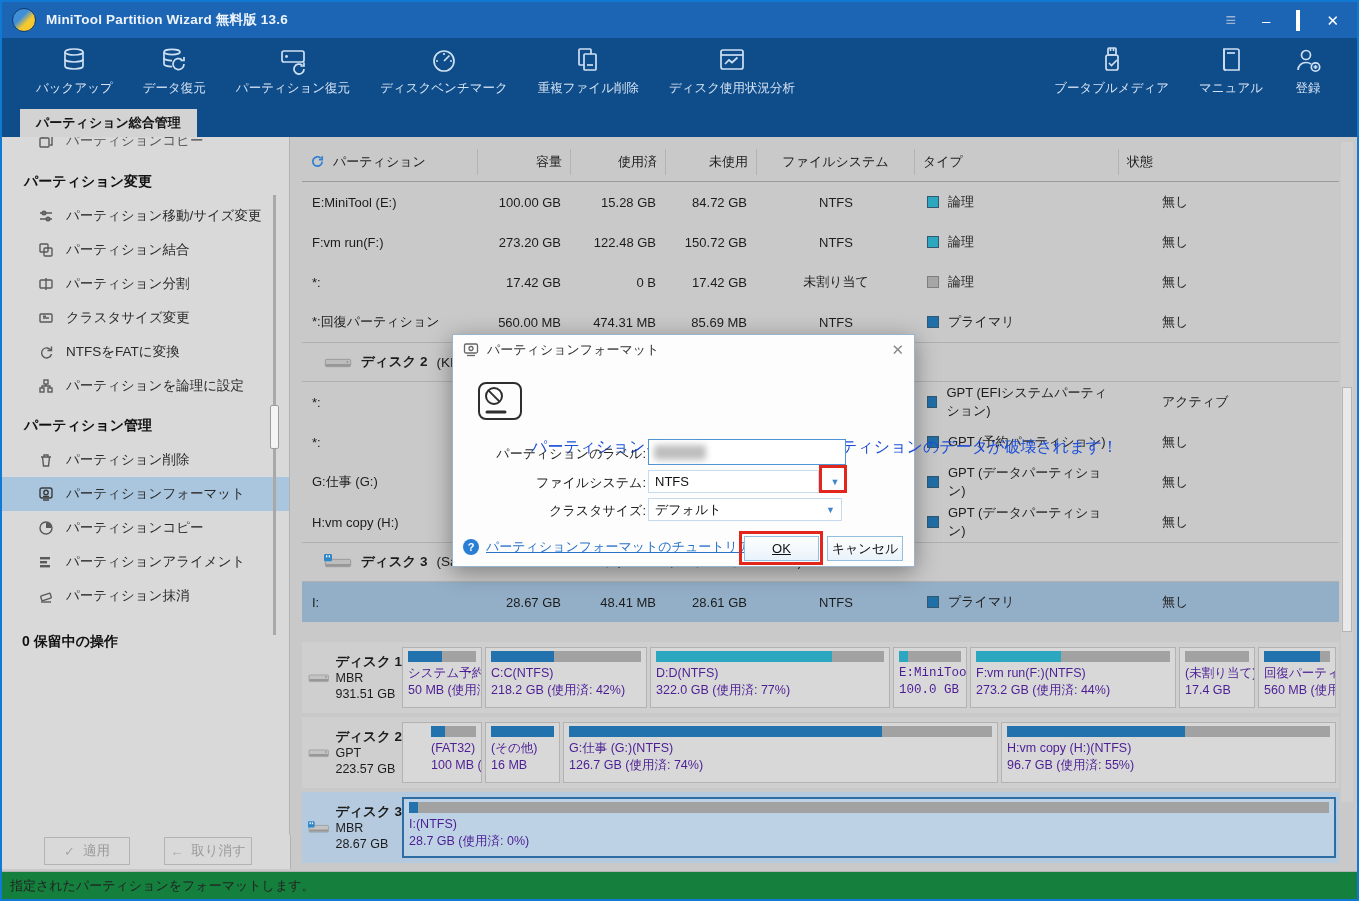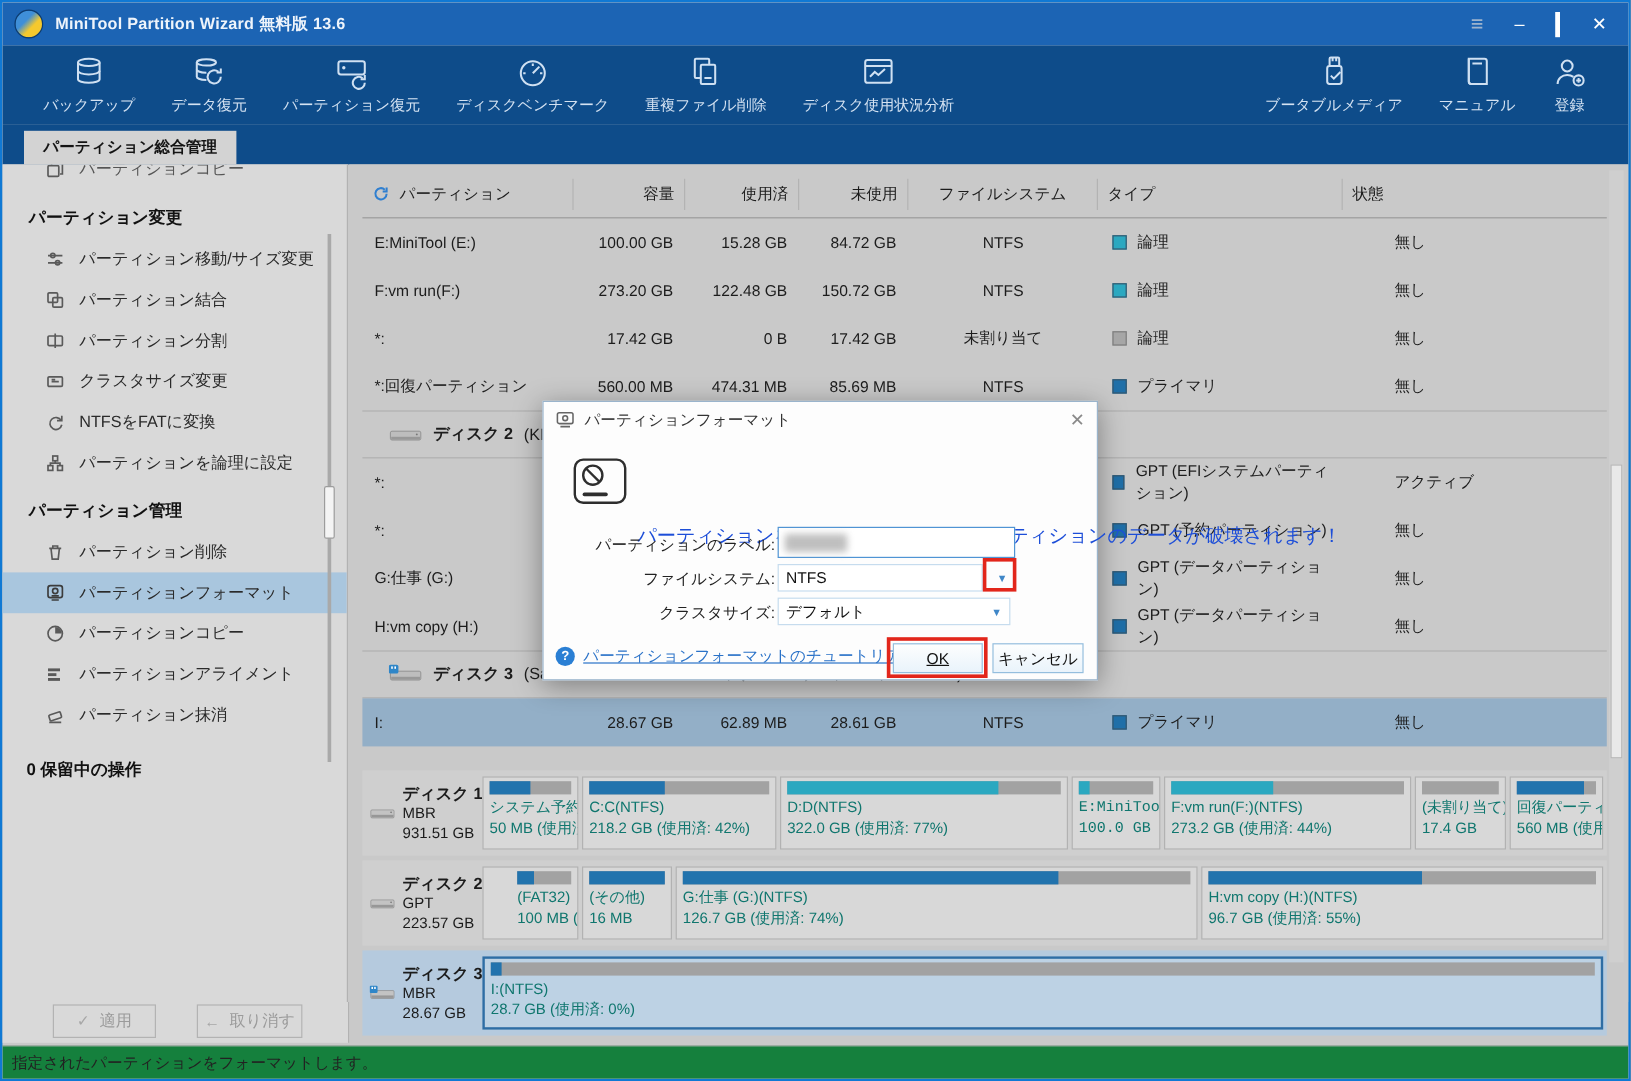--- a/index.html
+++ b/index.html
@@ -79,21 +79,21 @@
   .drow.sel{background:#b5cade;}
   .dinfo{width:100px;display:flex;align-items:center;gap:6px;padding-left:6px;}
   .dtext{font-size:12.5px;line-height:16px;color:#1b1b1b;white-space:nowrap;}
   .dtext b{font-size:13.5px;}
   .blocks{flex:1;display:flex;gap:3px;align-items:center;padding:5px 0;}
   .blk{height:61px;background:#d8d8d8;border:1px solid #b2b2b2;padding:3px 5px 0 5px;overflow:hidden;white-space:nowrap;}
   .blk.selblk{background:#bdd2e4;border:2px solid #2e6da4;}
   .bar{height:11px;background:#a2a2a2;margin-bottom:3px;position:relative;}
   .fillp{position:absolute;left:0;top:0;bottom:0;background:#2273ad;}
   .filll{position:absolute;left:0;top:0;bottom:0;background:#2ba8c0;}
-  .bl1,.bl2{font-size:12.5px;line-height:17px;color:#0f766e;}
+  .bl1,.bl2{font-size:12.5px;line-height:17px;color:#4c1d95;}
   
   .dialog{position:absolute;left:450px;top:332px;width:463px;height:233px;background:#fdfdfd;
     border:1px solid #9ab4cc;box-shadow:0 5px 22px rgba(0,0,0,.38);}
   .dtitle{height:30px;display:flex;align-items:center;gap:8px;padding:0 10px;font-size:13px;color:#333;}
   .dclose{margin-left:auto;color:#8a8a8a;font-size:15px;}
   .dwarnicon{position:absolute;left:24px;top:46px;}
   .dwarntext{position:absolute;left:78px;top:62px;font-size:16px;color:#1d4ed8;white-space:nowrap;margin-top:40px;}
   .flabel{position:absolute;width:193px;text-align:right;font-size:13px;color:#222;}
   .labelinput{position:absolute;left:195px;top:104px;width:198px;height:26px;border:1px solid #4f94d4;background:#fff;display:flex;align-items:center;padding-left:5px;}
   .blur{width:52px;height:15px;background:#bfbfbf;filter:blur(3px);border-radius:2px;}
@@ -448,21 +448,21 @@
             <rect x="3" y="3" width="2" height="3" fill="#fff"></rect>
             <rect x="7" y="3" width="2" height="3" fill="#fff"></rect>
           </svg>
         <b>ディスク 3</b>
         <span>(SanDisk Cruzer Blade USB, リムーバブル, MBR, 28.67 GB)</span>
       </div>
 
       <div class="trow sel">
         <span class="c1">I:</span>
         <span class="c2">28.67 GB</span>
-        <span class="c3">62.89 MB</span>
+        <span class="c3">48.41 MB</span>
         <span class="c4">28.61 GB</span>
         <span class="c5">NTFS</span>
         <span class="c6">
             <i class="sq primary"></i>
             <span>プライマリ</span>
           </span>
         <span class="c7">無し</span>
       </div>
     </div>
 

